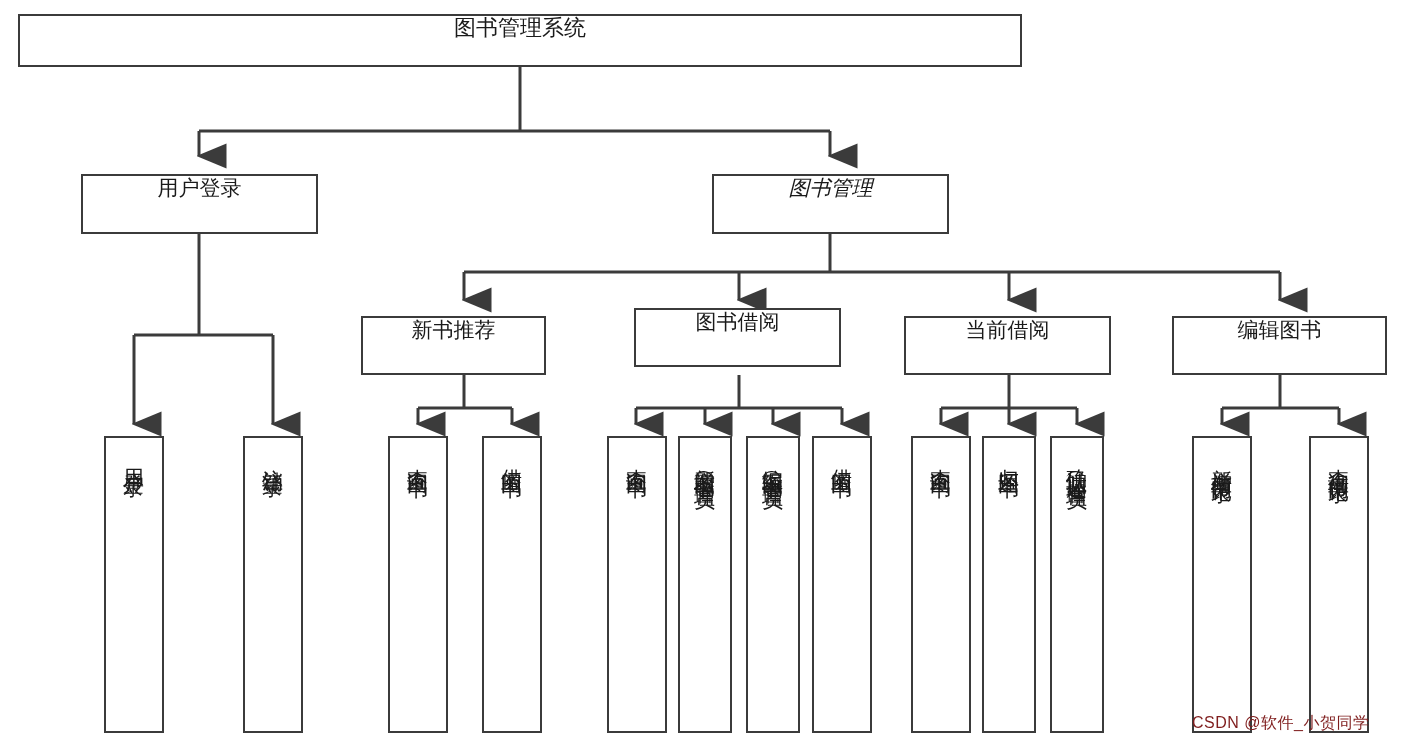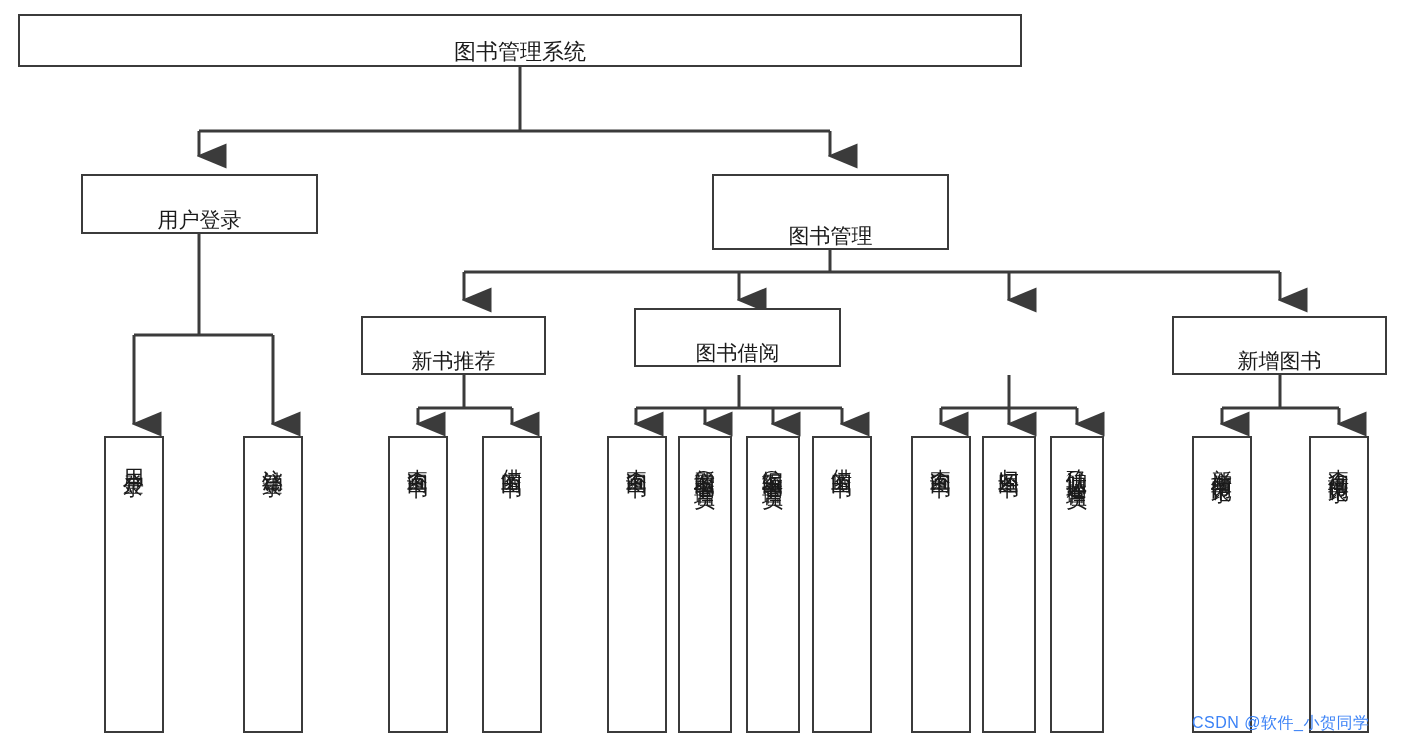--- a/index.html
+++ b/index.html
@@ -24,21 +24,21 @@
     width: 1405px;
     height: 747px;
     pointer-events: none;
   }
   .node {
     position: absolute;
     box-sizing: border-box;
     background: #ffffff;
     border: 2.5px solid #3b3b3b;
     display: flex;
-    align-items: flex-end;
+    align-items: flex-start;
     justify-content: center;
     z-index: 2;
   }
   .node-label {
     color: #1a1a1a;
     line-height: 1.12;
     text-align: center;
     white-space: nowrap;
   }
   .node.root .node-label {
@@ -58,21 +58,21 @@
     text-orientation: upright;
     letter-spacing: 3px;
     white-space: nowrap;
     line-height: 1;
   }
   .watermark {
     position: absolute;
     left: 1192px;
     top: 713px;
     font-size: 16px;
-    color: #3b82f6;
+    color: #7f1d1d;
     letter-spacing: 0.5px;
     white-space: nowrap;
     z-index: 3;
   }
 </style>
 </head>
 <body>
 
 <div id="canvas">
 
@@ -126,32 +126,35 @@
     </g>
   </svg>
 
   <div class="node root" style="left:18px; top:14px; width:1004px; height:53px;">
     <span class="node-label">图书管理系统</span>
   </div>
 
   <div class="node level1" style="left:81px; top:174px; width:237px; height:60px;">
     <span class="node-label">用户登录</span>
   </div>
-  <div class="node level1" style="left:712px; top:174px; width:237px; height:76px;">
+  <div class="node level1" style="left:712px; top:174px; width:237px; height:60px;font-style:italic;">
     <span class="node-label">图书管理</span>
   </div>
 
   <div class="node level2" style="left:361px; top:316px; width:185px; height:59px;">
     <span class="node-label">新书推荐</span>
   </div>
   <div class="node level2" style="left:634px; top:308px; width:207px; height:59px;">
     <span class="node-label">图书借阅</span>
   </div>
+  <div class="node level2" style="left:904px; top:316px; width:207px; height:59px;">
+    <span class="node-label">当前借阅</span>
+  </div>
   <div class="node level2" style="left:1172px; top:316px; width:215px; height:59px;">
-    <span class="node-label">新增图书</span>
+    <span class="node-label">编辑图书</span>
   </div>
 
   <div class="node leaf" style="left:104px; top:436px; width:60px; height:297px;">
     <span class="node-label">用户登录</span>
   </div>
   <div class="node leaf" style="left:243px; top:436px; width:60px; height:297px;">
     <span class="node-label">注销登录</span>
   </div>
 
   <div class="node leaf" style="left:388px; top:436px; width:60px; height:297px;">

